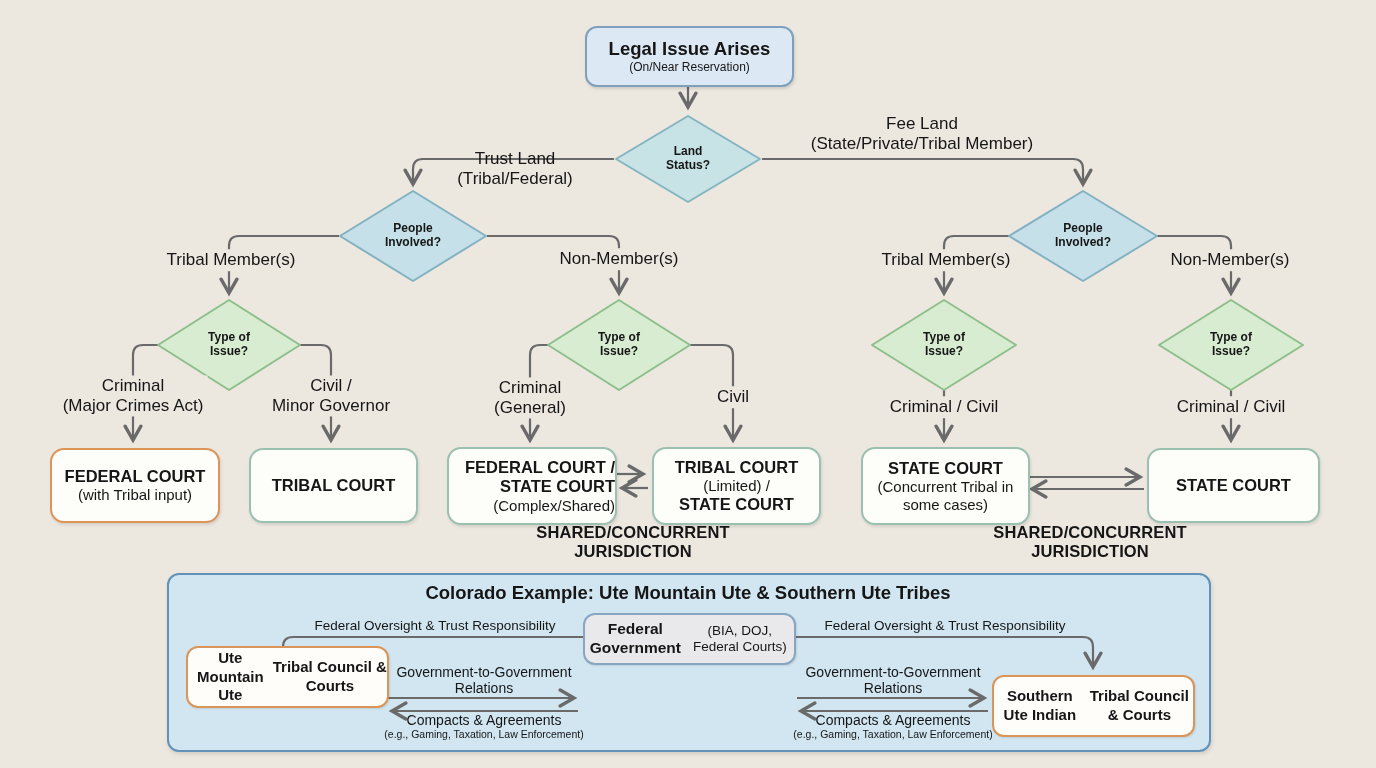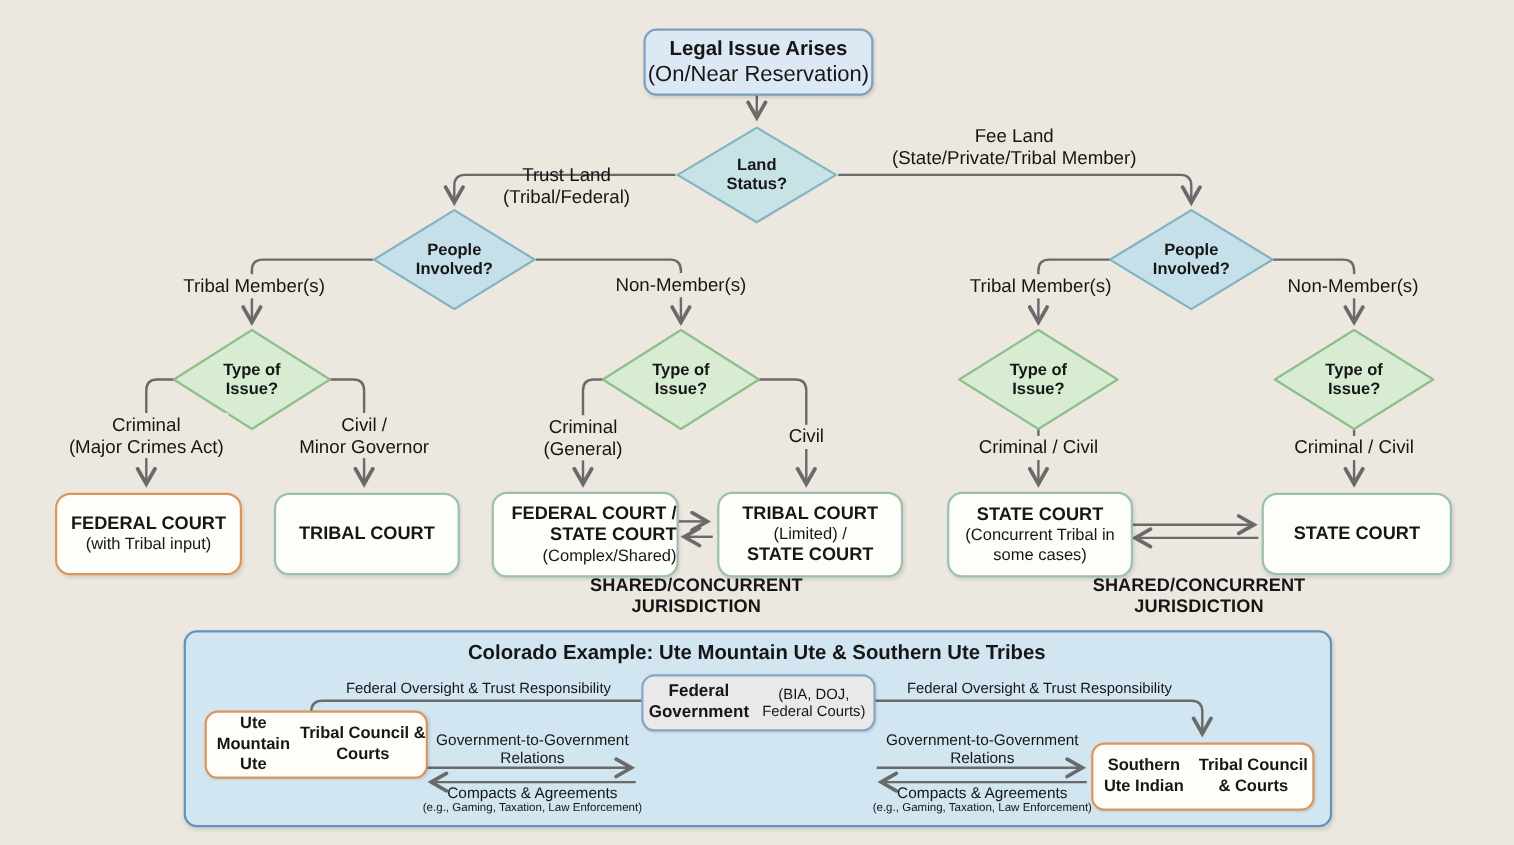--- a/index.html
+++ b/index.html
@@ -2,32 +2,32 @@
 <html><head>
 <meta charset="utf-8">
 <style>
   html,body{margin:0;padding:0;background:#ece8e0;}
   .canvas{position:relative;width:1376px;height:768px;background:#ece8e0;
           font-family:"Liberation Sans",sans-serif;color:#161616;overflow:hidden;}
   svg.connectors{position:absolute;left:0;top:0;z-index:1;pointer-events:none;}
   .txt{position:absolute;z-index:2;text-align:center;line-height:1.15;transform:translate(-50%,-50%);white-space:nowrap;}
   .flabel{font-size:17px;}
   .masked{background:#ece8e0;padding:1px 4px;}
-  .dlabel{font-size:15px;font-weight:700;}
+  .dlabel{font-size:12px;font-weight:700;}
   .shared{font-size:16.5px;font-weight:700;letter-spacing:.1px;}
   .obox{position:absolute;z-index:2;display:flex;flex-direction:column;justify-content:center;align-items:center;
         background:#fdfdf9;border:2.5px solid #9cc0b0;border-radius:14px;text-align:center;
         font-size:16.5px;font-weight:700;line-height:1.18;box-shadow:1px 2px 3px rgba(0,0,0,.10);}
   .obox .sub{font-weight:400;font-size:15px;}
   .orange{border-color:#dd9458;}
   .startbox{position:absolute;z-index:2;display:flex;flex-direction:column;justify-content:center;align-items:center;
         background:#dce8f4;border:2px solid #7fa0bc;border-radius:12px;text-align:center;line-height:1.2;
         box-shadow:1px 2px 3px rgba(0,0,0,.12);}
   .startbox .t1{font-size:18.5px;font-weight:700;}
-  .startbox .t2{font-size:20px;}
+  .startbox .t2{font-size:12px;}
   .panel{position:absolute;z-index:0;left:167px;top:573px;width:1040px;height:175px;
         background:#d1e6f1;border:2.5px solid #6093b7;border-radius:12px;box-shadow:1px 2px 4px rgba(0,0,0,.12);}
   .ptitle{font-size:18.5px;font-weight:700;}
   .pbox{position:absolute;z-index:2;display:flex;flex-direction:row;justify-content:center;align-items:center;
         text-align:center;line-height:1.2;border-radius:12px;box-shadow:1px 1px 2px rgba(0,0,0,.10);}
   .fedgov{background:#e9e9eb;border:2px solid #88a6c1;font-size:15.5px;font-weight:700;}
   .fedgov .sub{font-size:13.5px;font-weight:400;}
   .stateco{background:#fffef6;border:2.5px solid #dcc062;font-size:16px;font-weight:700;}
   .stateco .sub{font-size:13.3px;font-weight:400;}
   .tribal{background:#fffdf9;border:2.5px solid #db9559;font-size:15px;font-weight:700;line-height:1.25;}

